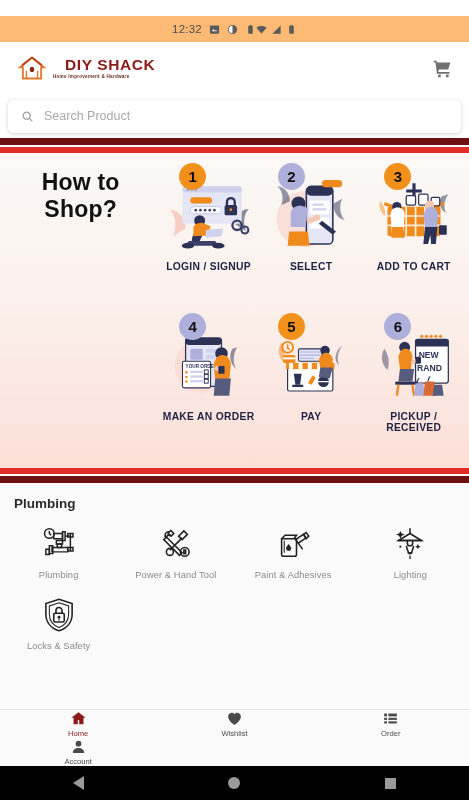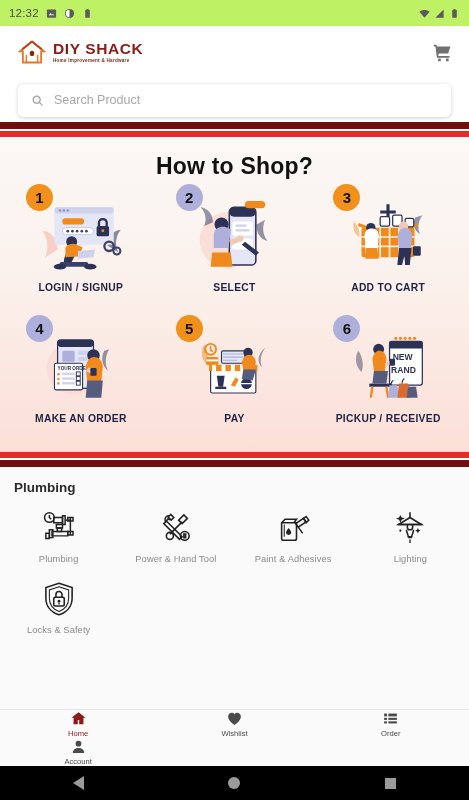--- a/index.html
+++ b/index.html
@@ -6,51 +6,52 @@
   html, body {
     width: 469px; height: 800px;
     font-family: "Liberation Sans", sans-serif;
     background: #ffffff;
     overflow: hidden;
   }
   .phone { width: 469px; height: 800px; position: relative; display: flex; flex-direction: column; background:#fff; }
 
   
   .statusbar {
-    height: 26px; background: #bef264;
-    display: flex; align-items: center; justify-content: space-between;
-    padding: 0 9px; flex: 0 0 26px;
+    height: 26px; background: #fdba74;
+    display: flex; align-items: center; justify-content: center;
+    padding: 0 9px; flex: 0 0 26px; margin-top: 16px;
   }
   .sb-left { display: flex; align-items: center; gap: 7px; }
   .sb-time { font-size: 11.5px; color: #4d4d4d; letter-spacing: .2px; }
   .sb-ic { width: 11px; height: 11px; color: #5b5b5b; display: block; }
   .sb-right { display: flex; align-items: center; gap: 4px; }
 
   
   .appbar {
     flex: 0 0 52px; background: #ffffff;
     display: flex; align-items: center; justify-content: space-between;
     padding: 0 14px 0 18px;
   }
   .brand { display: flex; align-items: center; gap: 7px; }
   .brand-mark { width: 28px; height: 26px; display: block; }
   .brand-text { display: flex; flex-direction: column; line-height: 1; }
   .brand-name {
     font-size: 15.5px; font-weight: bold; color: #8c1a16;
     letter-spacing: .6px;
+    margin-left: 12px;
   }
   .brand-tag {
     font-size: 4.6px; font-weight: bold; color: #6d2f1d;
     letter-spacing: .25px; margin-top: 2.5px;
   }
   .cart-btn { width: 26px; height: 26px; display:flex; align-items:center; justify-content:center; }
   .cart-btn svg { width: 21px; height: 21px; color: #707070; }
 
   
-  .searchwrap { flex: 0 0 44px; background: #fff; padding: 0 18px; display:flex; align-items:center; }
+  .searchwrap { flex: 0 0 44px; background: #fff; padding: 0 8px; display:flex; align-items:center; }
   .searchbar {
     width: 100%; height: 33px; background: #ffffff;
     border-radius: 5px;
     box-shadow: 0 1px 4px rgba(0,0,0,.17), 0 0 1px rgba(0,0,0,.10);
     display: flex; align-items: center; gap: 10px; padding: 0 13px;
   }
   .searchbar svg { width: 13px; height: 13px; color: #a0a0a0; flex: 0 0 auto; }
   .searchbar input {
     border: none; outline: none; background: transparent;
     font-family: "Liberation Sans", sans-serif;
@@ -60,21 +61,21 @@
 
   
   .banner { flex: 0 0 345px; position: relative; display: flex; flex-direction: column; }
   .bar-dark  { height: 7px; background: #6e100f; flex: 0 0 auto; }
   .bar-red   { height: 6px; background: #e02d26; flex: 0 0 auto; }
   .bar-thin  { height: 2px; background: #ffffff; flex: 0 0 auto; }
   .banner-body {
     flex: 1 1 auto;
     background: linear-gradient(180deg, #fbf8f6 0%, #fbf1ec 45%, #fbdfd7 100%);
     padding: 10px 4px 6px;
-    display: flex; flex-direction: column;
+    display: flex; flex-direction: row;
   }
   .banner-title {
     text-align: center; font-size: 23px; font-weight: bold;
     color: #111111; letter-spacing: .2px; margin: 6px 0 4px;
   }
   .steps-grid {
     flex: 1 1 auto;
     display: grid; grid-template-columns: repeat(3, 1fr); grid-template-rows: 1fr 1fr;
   }
   .step { position: relative; display: flex; flex-direction: column; align-items: center; justify-content: flex-start; padding-top: 4px; }

